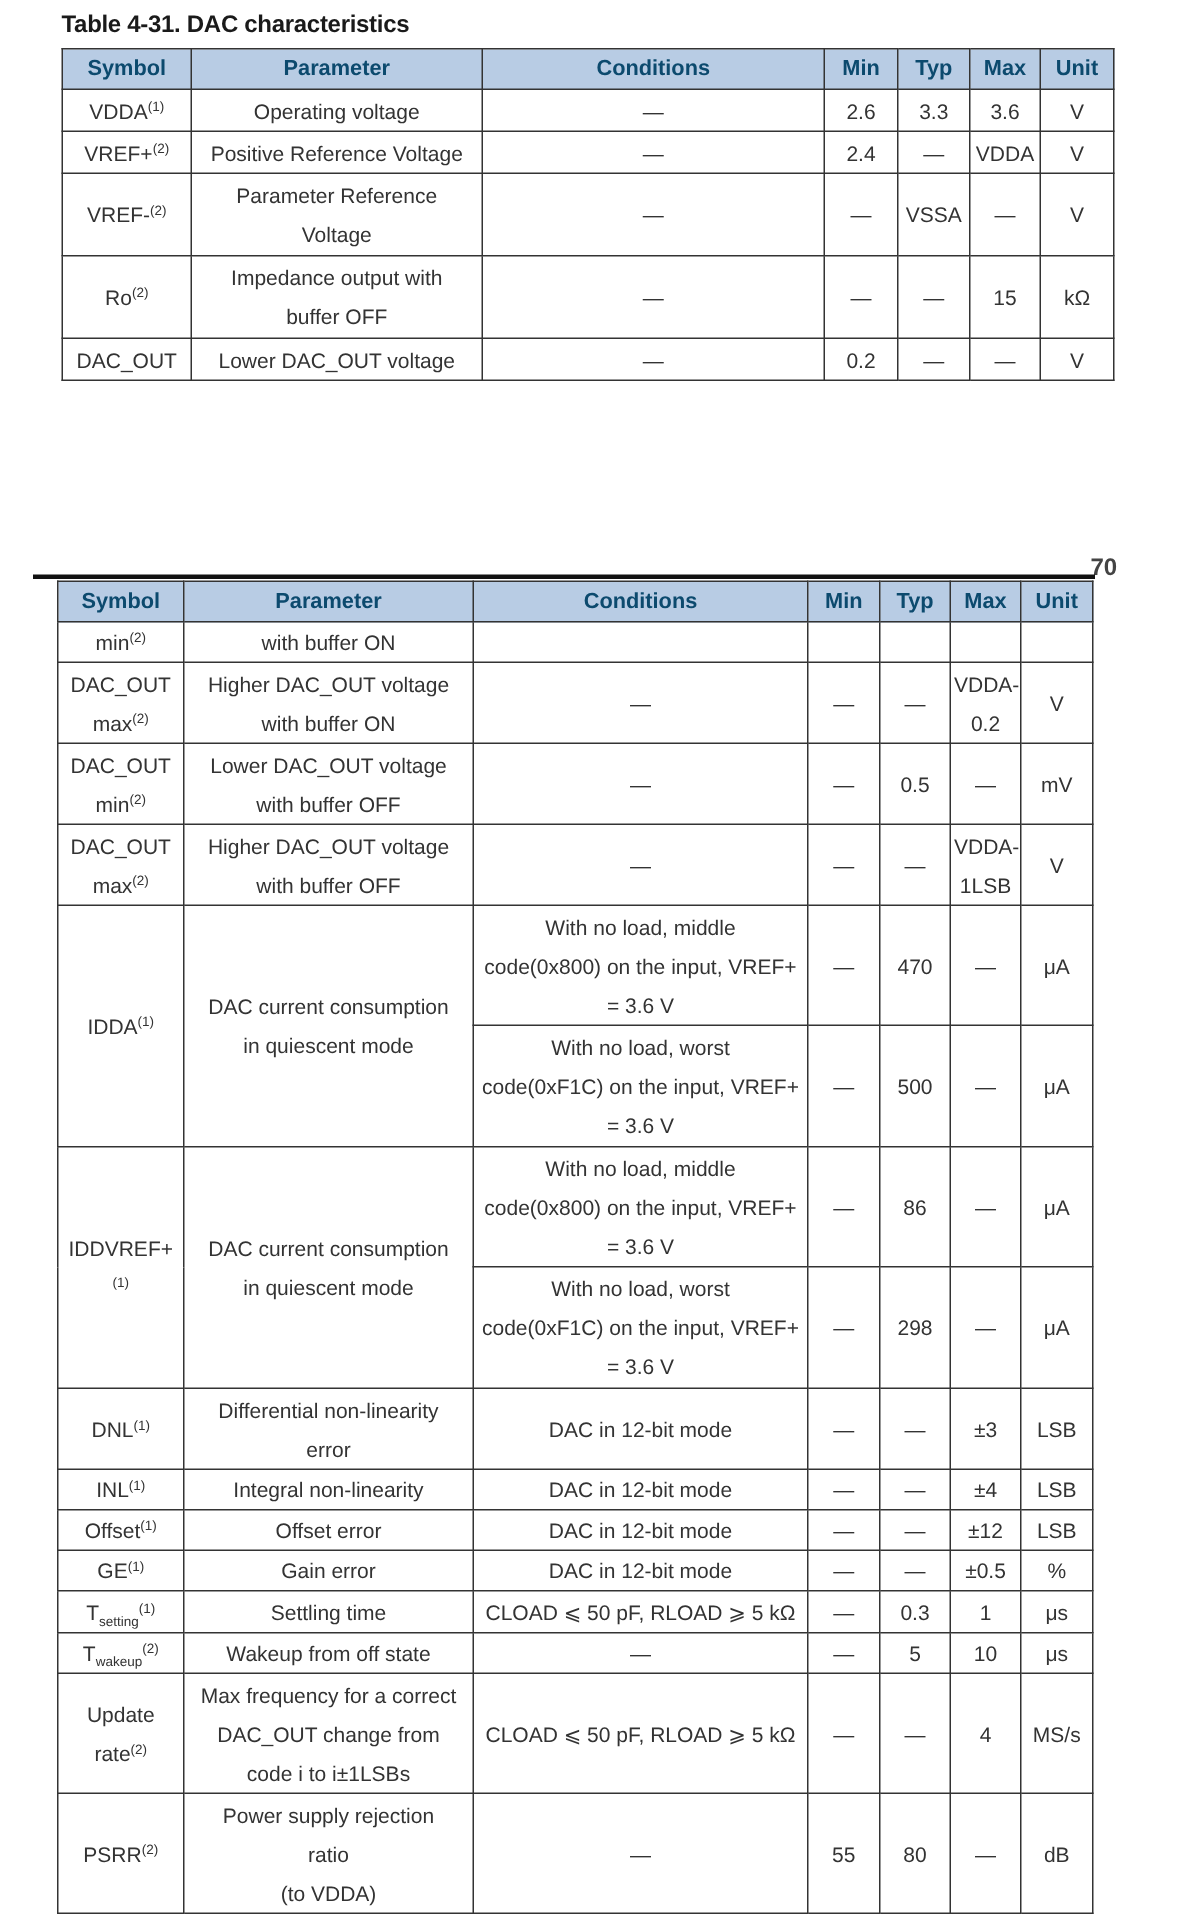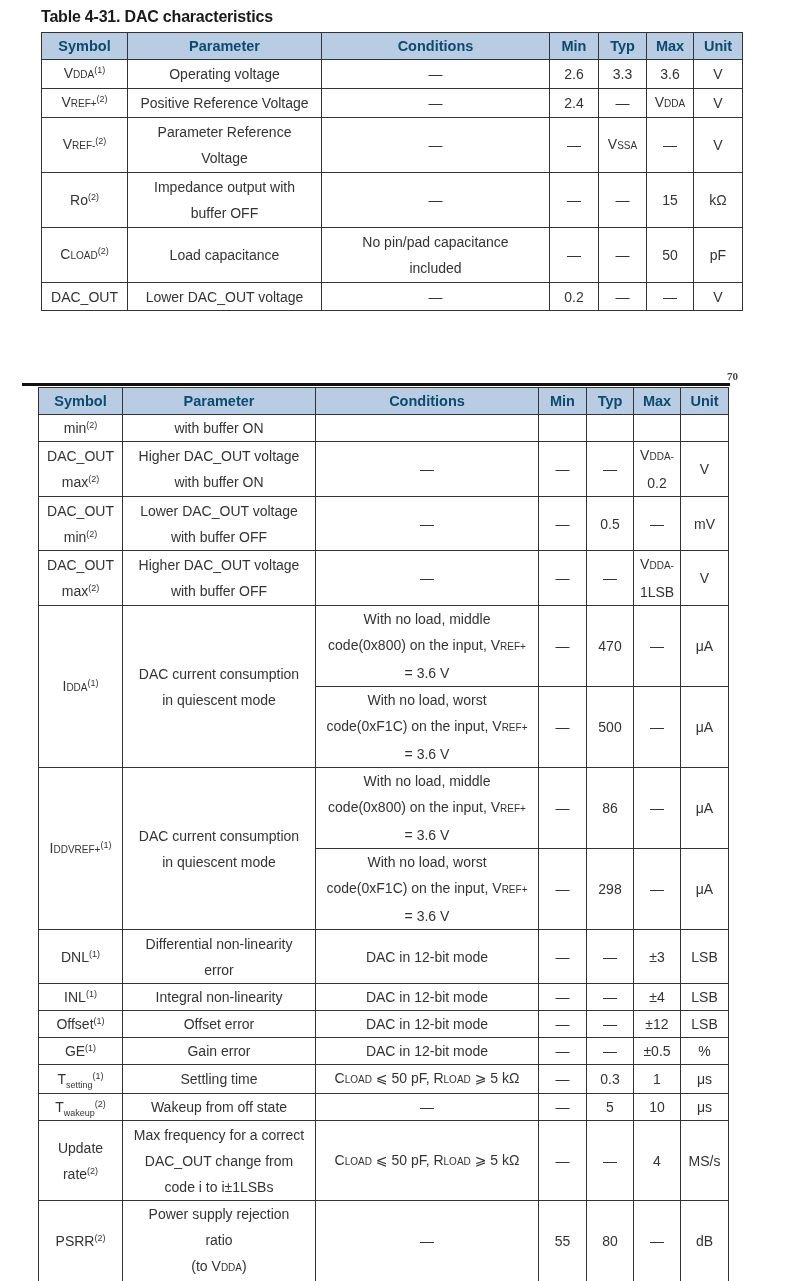--- a/index.html
+++ b/index.html
@@ -6,22 +6,22 @@
   body { width: 790px; height: 1281px; position: relative; overflow: hidden;
          font-family: "Liberation Sans", sans-serif; color: #2a2a2a; }
   .title { position: absolute; left: 41px; top: 8px; font-size: 16px; font-weight: bold; color: #1a1a1a; letter-spacing: -0.2px; text-align: right; }
   table { border-collapse: collapse; position: absolute; table-layout: fixed; }
   td, th { border: 1.5px solid #333; text-align: center; vertical-align: middle; padding: 0 2px;
            font-size: 14px; line-height: 26px; color: #333; }
   th { background: #b8cce4; font-weight: bold; color: #0c4a6e; height: 26px; font-size: 14.5px; }
   .t1 { left: 41px; top: 32px; width: 701px; }
   .t2 { left: 38px; top: 387px; width: 690px; }
   .rule { position: absolute; left: 22px; top: 383px; width: 708px; height: 3px; background: #111; }
-  .pagenum { position: absolute; left: 727px; top: 370px; font-size: 11px; font-weight: bold; color: #444; font-family: Liberation Serif, serif; }
-  .sm { font-size: 10px; }
+  .pagenum { position: absolute; left: 727px; top: 370px; font-size: 16px; font-weight: bold; color: #444; }
+  .sm { font-size: 14px; }
   sup { font-size: 9px; vertical-align: 5px; line-height: 0; }
   sub { font-size: 9px; line-height: 0; }
 </style>
 </head>
 <body>
 
 <div class="title">Table 4-31. DAC characteristics</div>
 
 <table class="t1">
   <colgroup>
@@ -84,32 +84,20 @@
           <div>Impedance output with</div>
           <div>buffer OFF</div>
         </td>
     <td>—</td>
     <td>—</td>
     <td>—</td>
     <td>15</td>
     <td>kΩ</td>
   </tr>
 
-  <tr style="height:55px">
-    <td><span>C</span><span class="sm">LOAD</span><sup>(2)</sup></td>
-    <td>Load capacitance</td>
-    <td>
-          <div>No pin/pad capacitance</div>
-          <div>included</div>
-        </td>
-    <td>—</td>
-    <td>—</td>
-    <td>50</td>
-    <td>pF</td>
-  </tr>
 
   <tr style="height:28px">
     <td>DAC_OUT</td>
     <td>Lower DAC_OUT voltage</td>
     <td>—</td>
     <td>0.2</td>
     <td>—</td>
     <td>—</td>
     <td>V</td>
   </tr>

